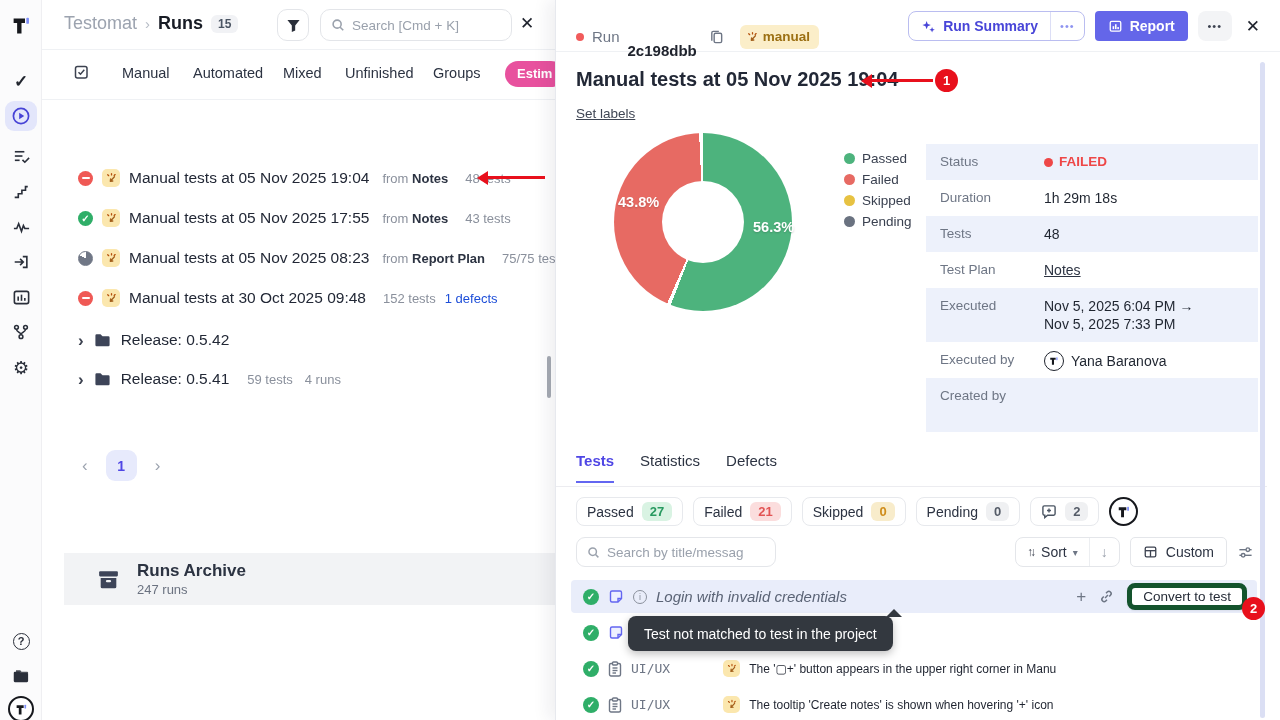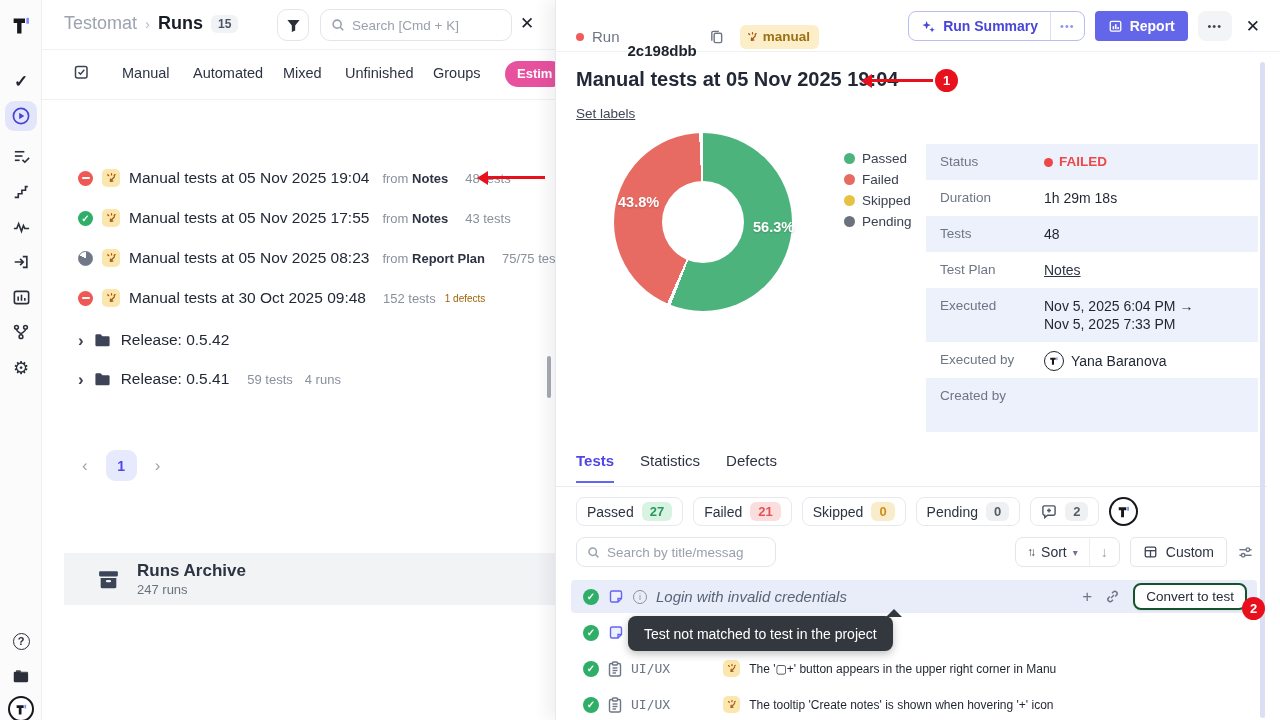--- a/index.html
+++ b/index.html
@@ -35,21 +35,21 @@
 .run-row { position:absolute; left:36px; display:flex; align-items:center; gap:9px; height:26px; white-space:nowrap; }
 .st-fail { width:15px; height:15px; border-radius:50%; background:#ef5955; position:relative; flex:0 0 15px; }
 .st-fail::after { content:""; position:absolute; left:3.5px; top:6.5px; width:8px; height:2.2px; background:#fff; border-radius:1px; }
 .st-pass { width:15px; height:15px; border-radius:50%; background:#2fae68; color:#fff; font-size:10px; font-weight:700; display:flex; align-items:center; justify-content:center; flex:0 0 15px; }
 .st-part { width:15px; height:15px; border-radius:50%; background:conic-gradient(from 300deg,#fff 0 18%,#707786 18% 100%); border:1.5px solid #707786; flex:0 0 15px; }
 .man-ic { width:18px; height:18px; background:#fbe7ae; border-radius:5px; display:flex; align-items:center; justify-content:center; flex:0 0 18px; }
 .run-title { font-size:15.5px; color:#222836; }
 .run-from { font-size:13px; color:#8a909c; margin-left:4px; }
 .run-from b { color:#2c3342; }
 .run-meta { font-size:13px; color:#8a909c; margin-left:8px; }
-.run-defects { font-size:10px; color:#a16207; }
+.run-defects { font-size:13px; color:#1d4ed8; }
 .fold-row { position:absolute; left:36px; display:flex; align-items:center; gap:10px; height:24px; white-space:nowrap; }
 .fold-chev { font-size:17px; font-weight:700; color:#3c4250; line-height:1; }
 .pagination { position:absolute; left:36px; top:450px; display:flex; align-items:center; gap:14px; }
 .pg-nav { color:#9ca3af; font-size:17px; padding:0 4px; }
 .pg-page { width:31px; height:31px; background:#e7eafc; border-radius:9px; color:#4f46e5; font-size:14px; font-weight:600; display:flex; align-items:center; justify-content:center; }
 .archive { position:absolute; left:22px; top:553px; width:491px; height:52px; background:#f2f3f5; display:flex; align-items:center; gap:16px; padding-left:32px; }
 .arch-title { font-size:17px; font-weight:700; color:#2c3342; line-height:1.2; }
 .arch-count { font-size:13px; color:#6b7280; }
 .lp-scrollthumb { position:absolute; left:547px; top:356px; width:4px; height:42px; background:#a6abb3; border-radius:2px; z-index:6; }
 
@@ -123,21 +123,21 @@
 .custom-btn { display:flex; align-items:center; gap:8px; height:30px; border:1px solid #e4e6ea; border-radius:5px; padding:0 12px; font-size:14px; color:#2c3342; background:#fff; }
 
 
 .trow { position:absolute; left:15px; width:686px; height:33px; display:flex; align-items:center; gap:9px; padding-left:12px; }
 .trow.hl { background:#e9edfa; border-radius:4px; }
 .tcheck { width:16px; height:16px; border-radius:50%; background:#2fae68; color:#fff; font-size:10px; font-weight:700; display:flex; align-items:center; justify-content:center; flex:0 0 16px; }
 .info-circ { width:14px; height:14px; border:1.3px solid #8a909c; border-radius:50%; color:#8a909c; font-size:9px; display:flex; align-items:center; justify-content:center; font-style:normal; flex:0 0 14px; }
 .note-title { font-size:15px; font-style:italic; color:#5a6375; }
 .trow-right { margin-left:auto; display:flex; align-items:center; gap:13px; padding-right:10px; }
 .plus-ic { font-size:17px; color:#6e7685; }
-.convert-btn { height:27px; background:#fff; border:2px solid #14532d; border-radius:8px; box-shadow:0 1px 2px rgba(20,25,40,0.08); font-size:13.5px; color:#252b37; display:flex; align-items:center; padding:0 11px; }
+.convert-btn { height:27px; background:#fff; border:5px solid #14532d; border-radius:8px; box-shadow:0 1px 2px rgba(20,25,40,0.08); font-size:13.5px; color:#252b37; display:flex; align-items:center; padding:0 11px; }
 .tag { font-family:"DejaVu Sans Mono",monospace; font-size:13px; color:#6e7685; }
 .ttext { font-size:12px; color:#1f2430; white-space:nowrap; }
 .man-ic-sm { width:17px; height:17px; background:#fbe7ae; border-radius:5px; display:flex; align-items:center; justify-content:center; flex:0 0 17px; margin-left:44px; }
 .tooltip { position:absolute; left:72px; top:616px; height:35px; background:#33383f; border-radius:8px; color:#fff; font-size:14px; display:flex; align-items:center; padding:0 16px; z-index:20; box-shadow:0 3px 8px rgba(0,0,0,0.25); }
 .tooltip::before { content:""; position:absolute; left:258px; top:-7px; border-left:8px solid transparent; border-right:8px solid transparent; border-bottom:8px solid #33383f; }
 .dp-scroll { position:absolute; left:704px; top:62px; width:5px; height:656px; background:#dbdff4; border-radius:3px; }
 
 
 .anno-arrow { position:absolute; height:3px; background:#e8101c; z-index:30; }
 .anno-arrow::before { content:""; position:absolute; left:-10px; top:-5.5px; border-top:7px solid transparent; border-bottom:7px solid transparent; border-right:11px solid #e8101c; }

